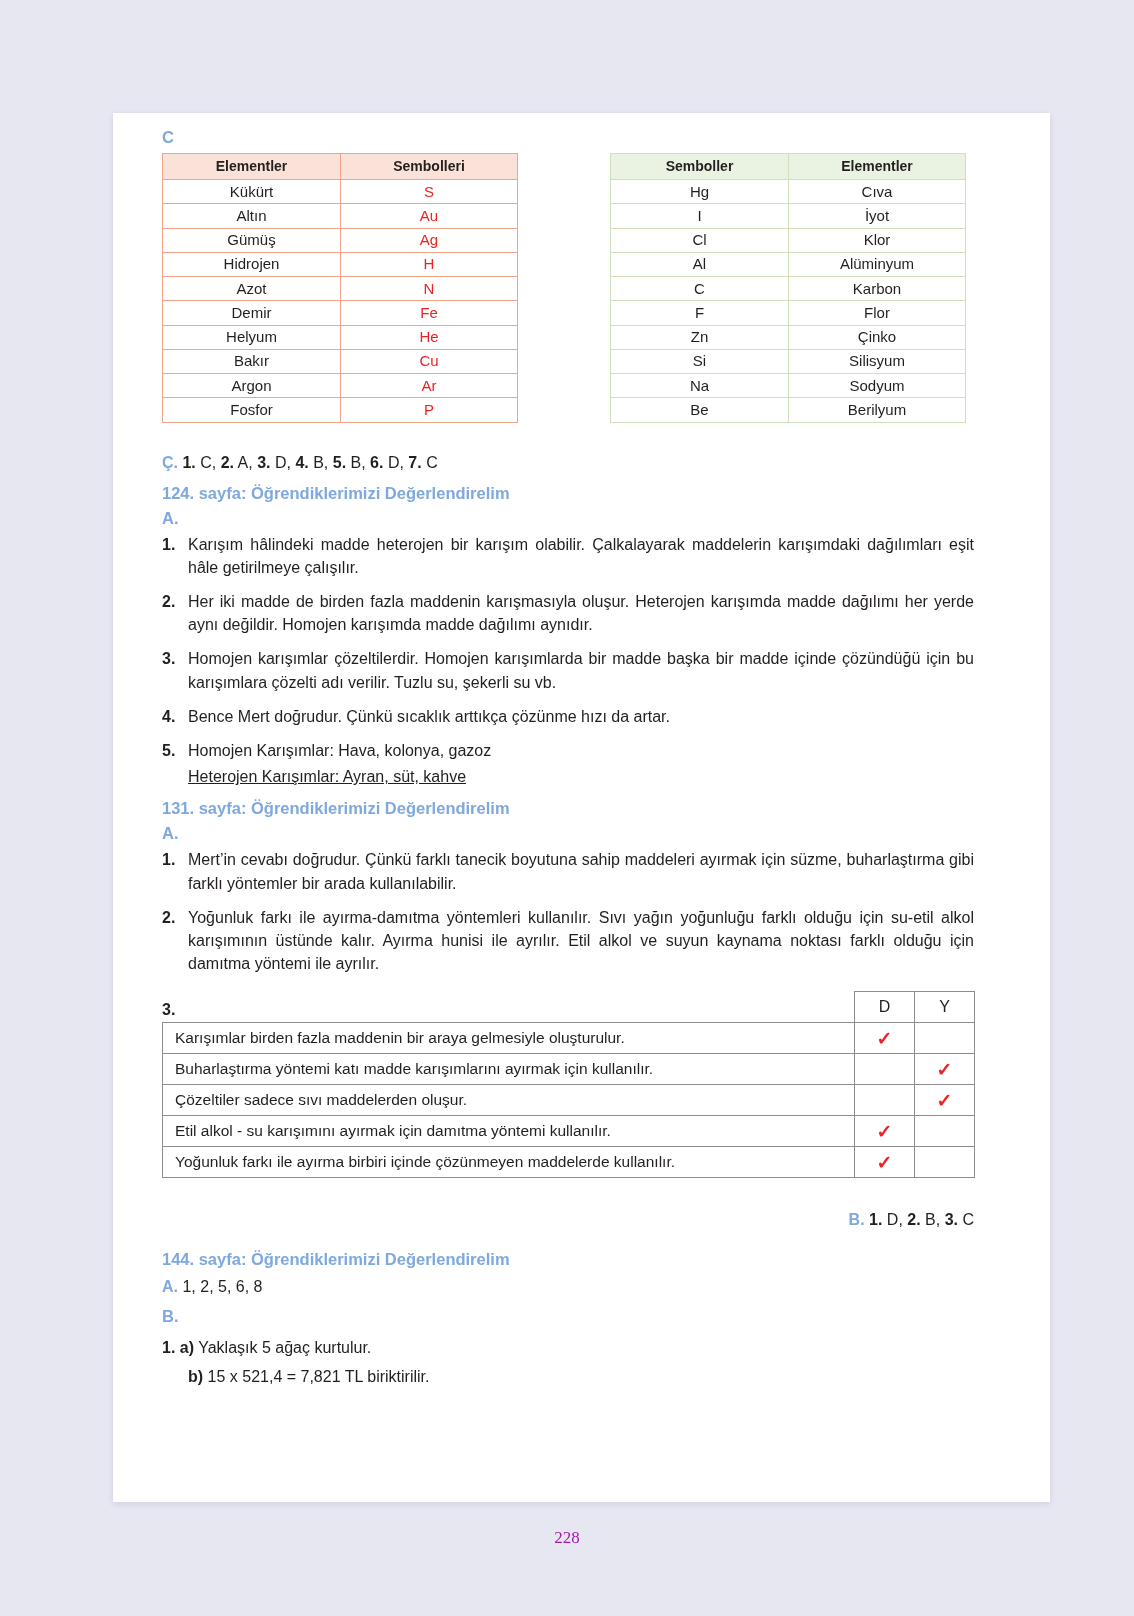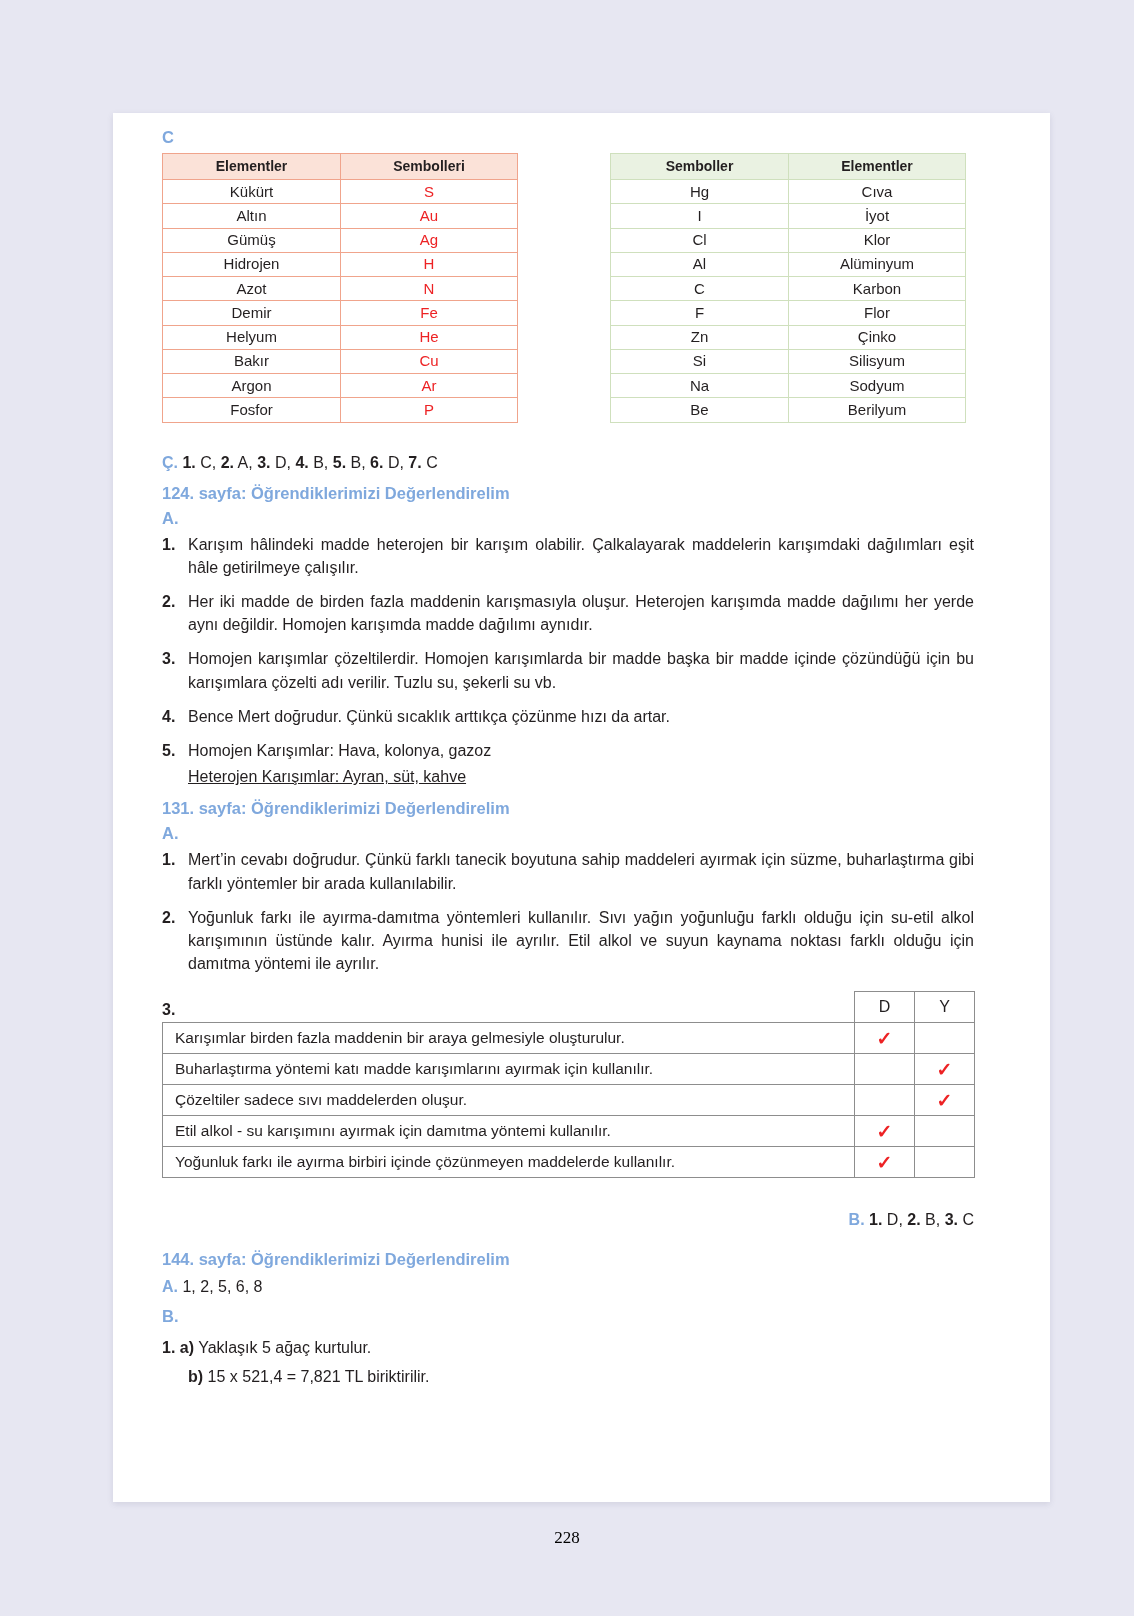--- a/index.html
+++ b/index.html
@@ -24,21 +24,21 @@
     position: absolute;
     left: 49px; top: 15px;
     width: 812px;
   }
   .page-number {
     position: absolute;
     left: 0; right: 0;
     top: 1528px;
     text-align: center;
     font-size: 17px;
-    color: #000000;
+    color: #a21caf;
     font-family: "Liberation Serif", serif;
   }
 
   
   .blue-letter {
     color: #7fa8dd;
     font-weight: bold;
     font-size: 16.5px;
     line-height: 1.1;
     margin: 0 0 7px 0;

